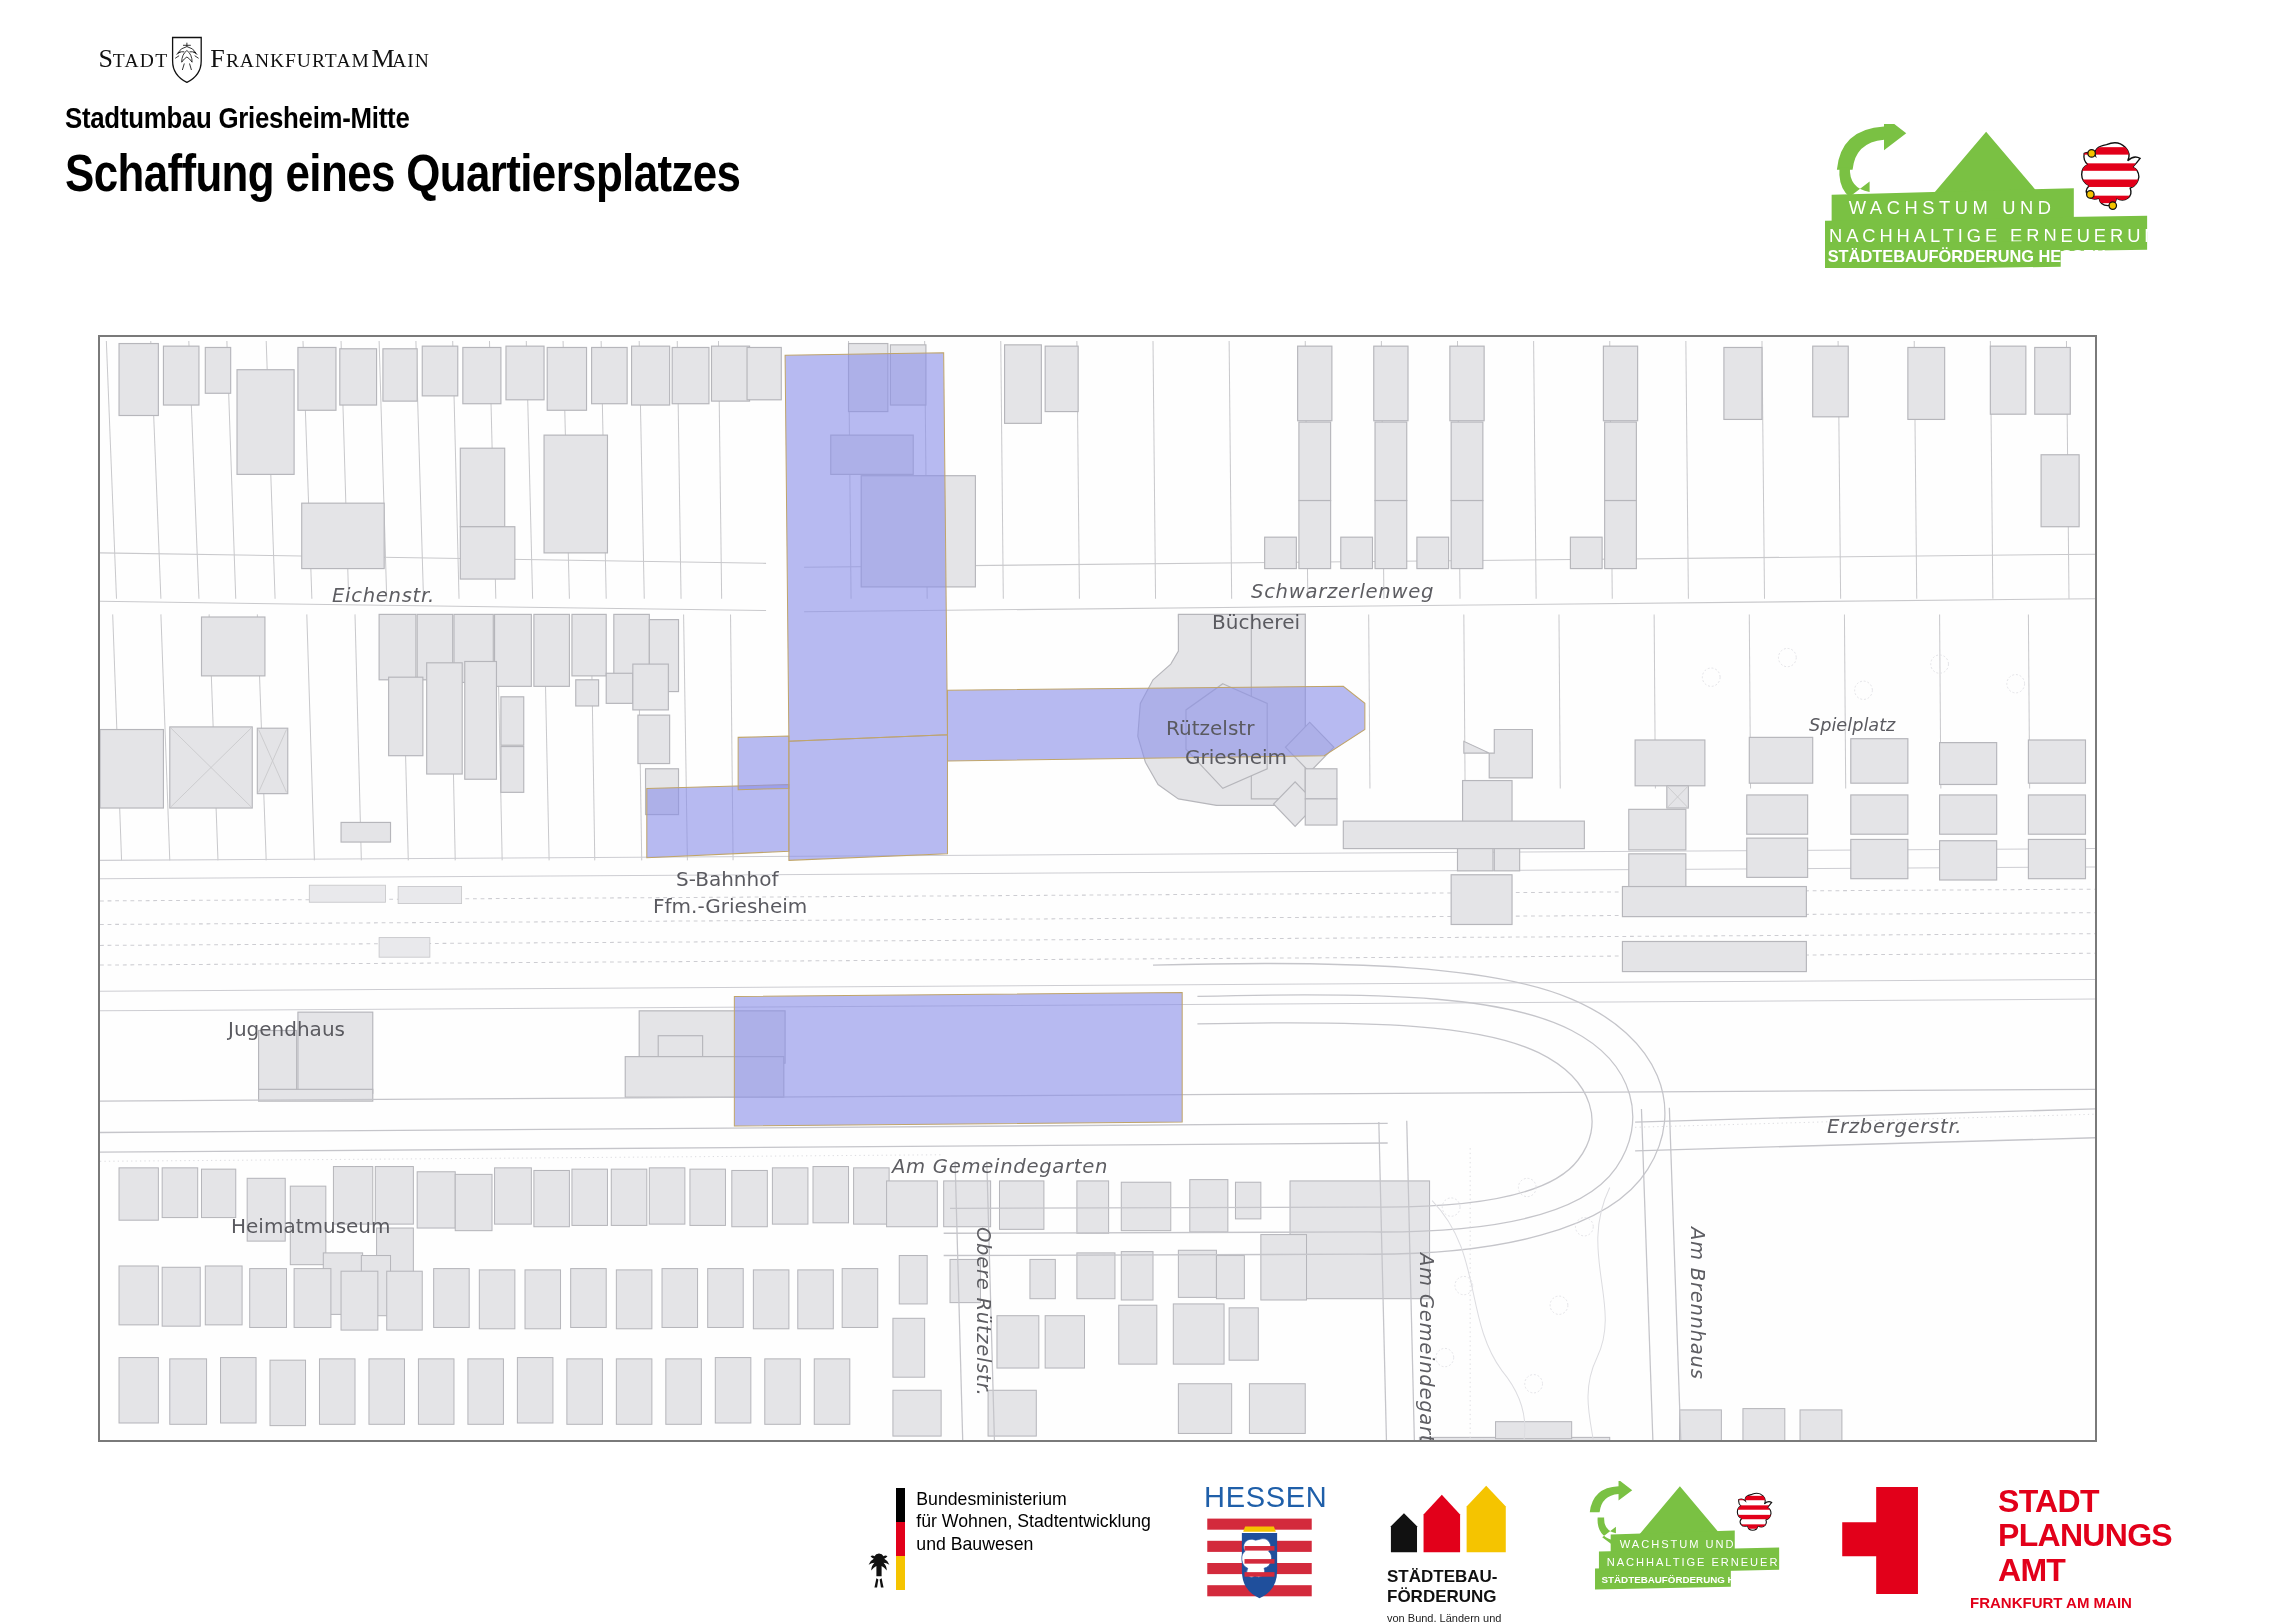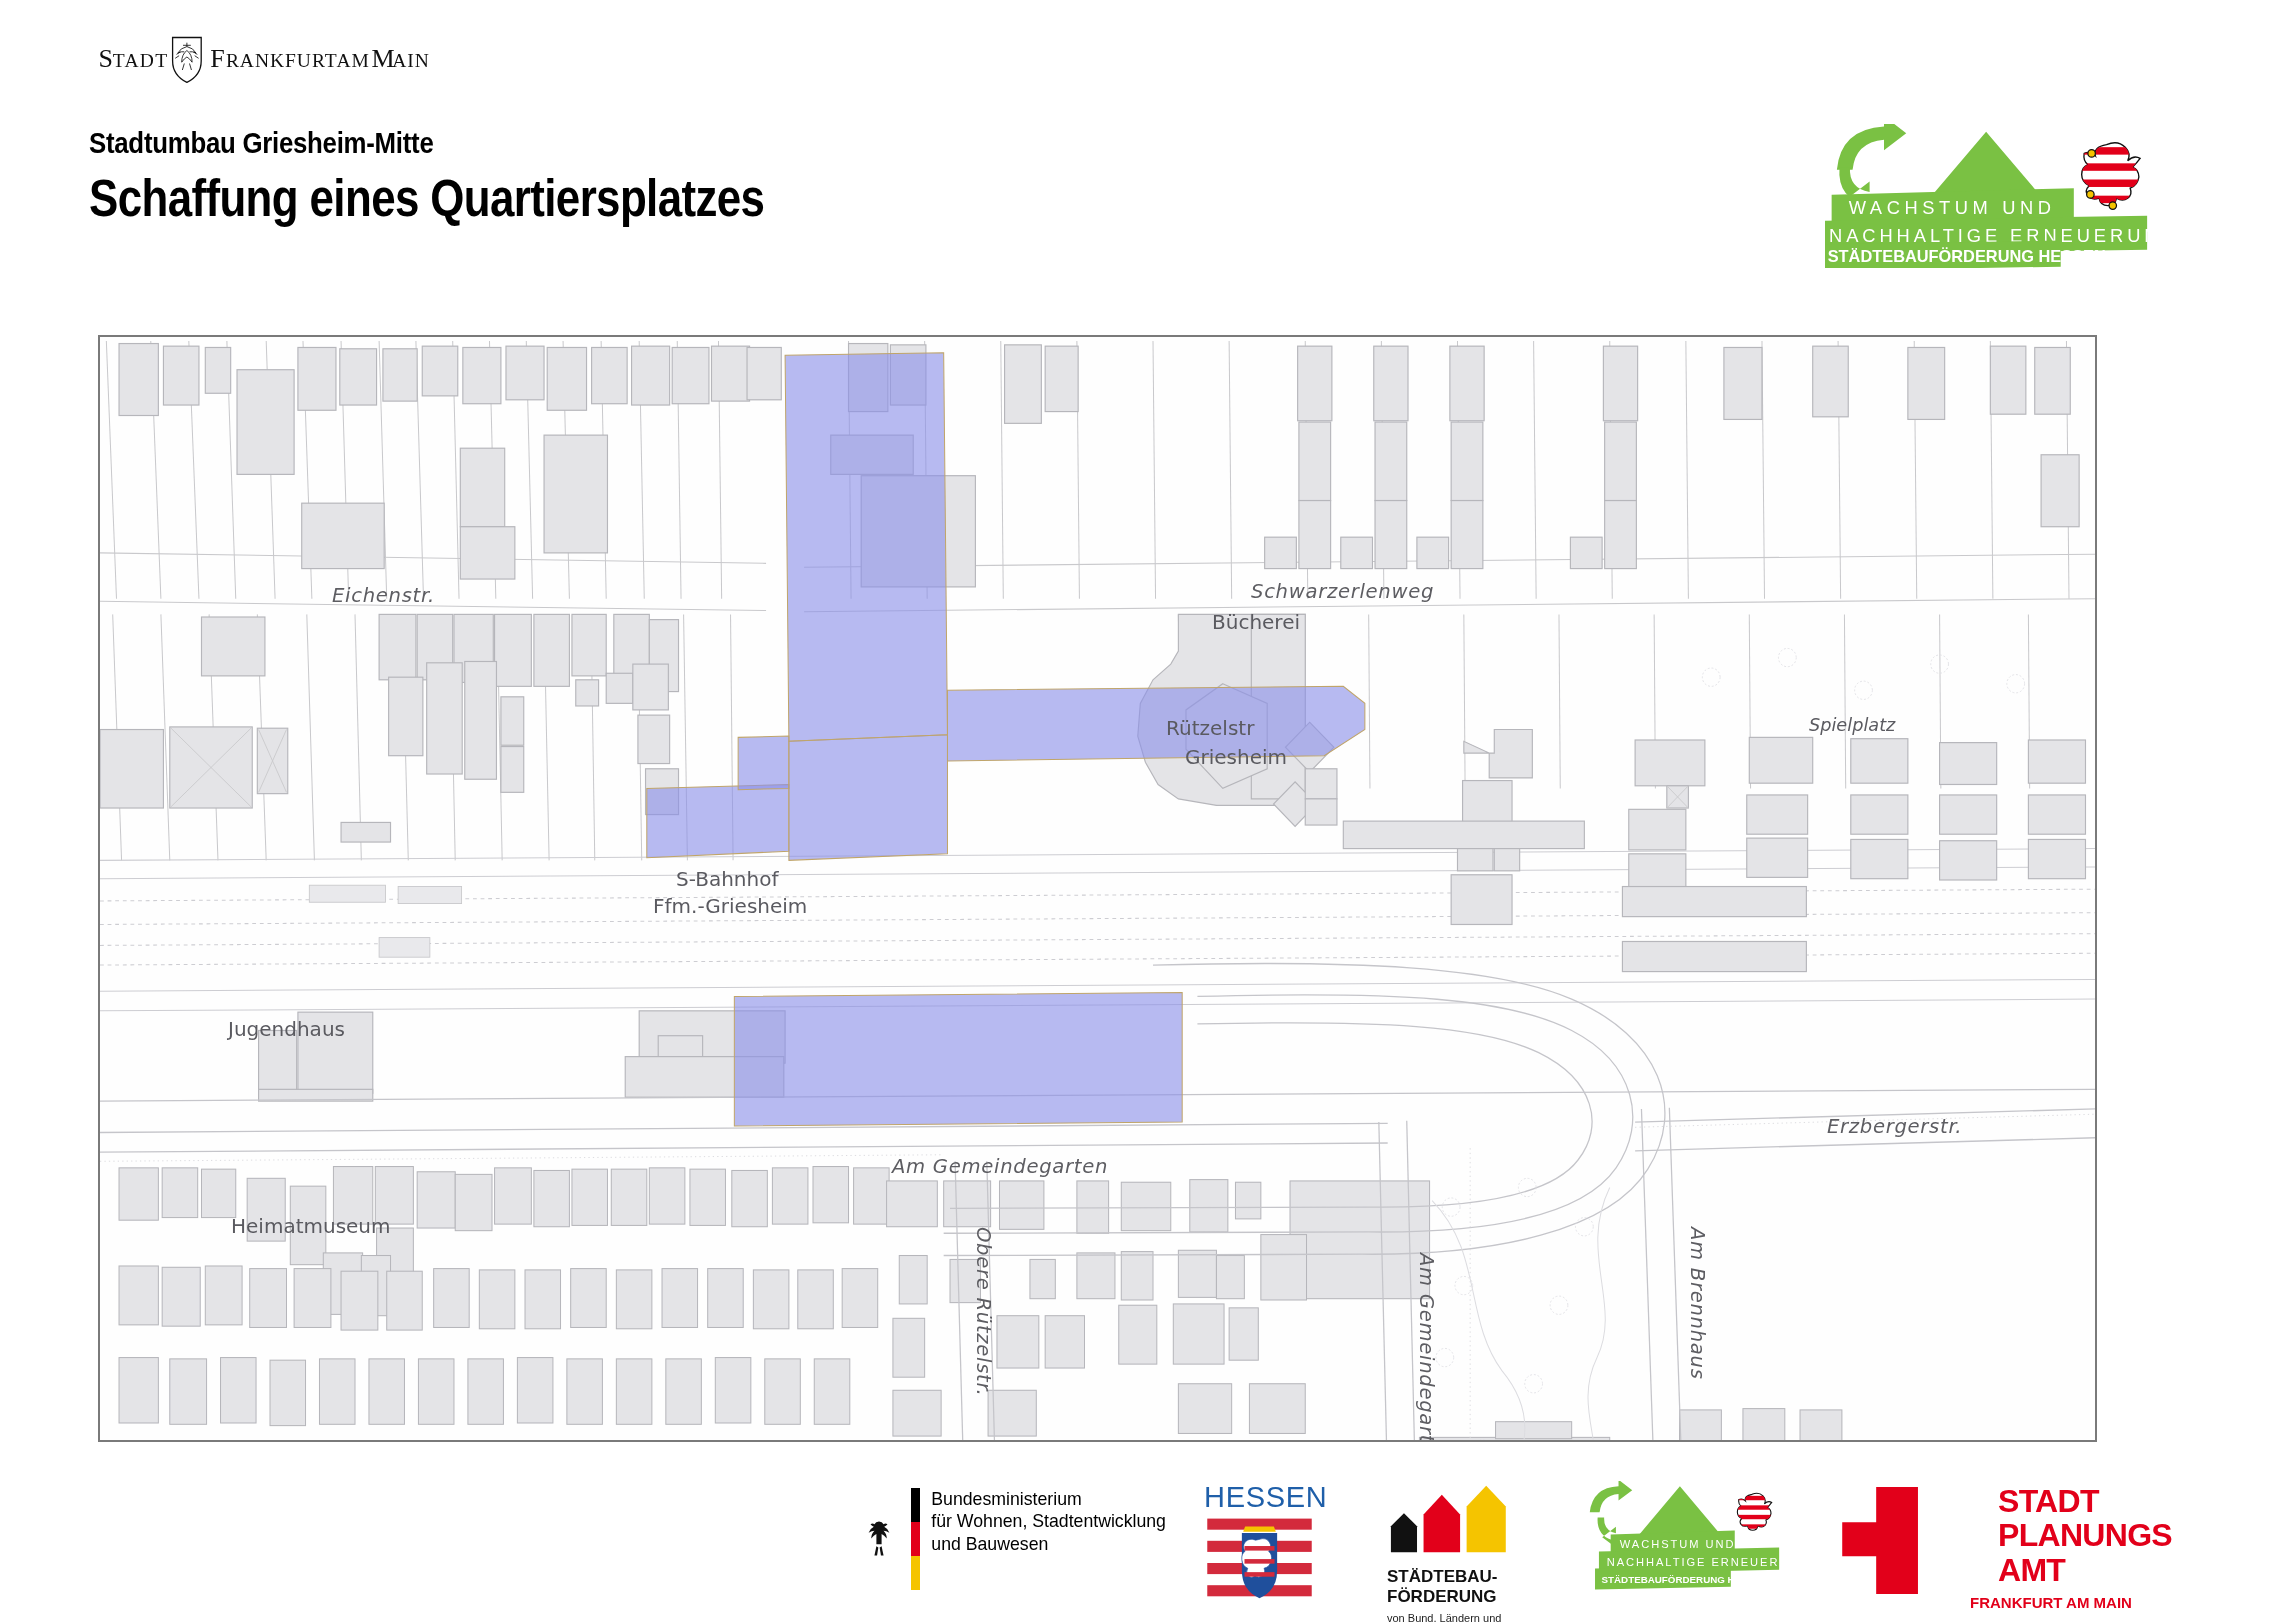--- a/index.html
+++ b/index.html
@@ -4,21 +4,21 @@
 <title>Stadtumbau Griesheim-Mitte</title>
 <style>
   html,body{margin:0;padding:0;background:#fff;}
   body{width:2295px;height:1622px;position:relative;overflow:hidden;
        font-family:"Liberation Sans", sans-serif;color:#000;}
 
   
   #city-logo{position:absolute;left:97px;top:31px;width:419px;height:52px;}
   #city-logo svg{display:block;}
 
-  #title-block{position:absolute;left:65px;top:126px;width:1308px;margin-left:24px;}
+  #title-block{position:absolute;left:65px;top:101px;width:1308px;}
   #subtitle{font-size:30px;font-weight:bold;letter-spacing:-0.3px;
             transform:scaleX(.86);transform-origin:left center;white-space:nowrap;}
   #maintitle{font-size:51px;font-weight:bold;letter-spacing:-0.7px;margin-top:9.2px;
              transform:scaleX(.86);transform-origin:left center;white-space:nowrap;}
 
   
   #wachstum-logo{position:absolute;right:64px;top:124px;width:406px;height:144px;}
 
   
   #map-frame{position:absolute;left:98px;top:335px;width:1999px;height:1107px;
@@ -545,21 +545,21 @@
   <div class="mlabel poi" style="left:553px;top:557px;">Ffm.-Griesheim</div>
   <div class="mlabel poi" style="left:128px;top:680px;">Jugendhaus</div>
   <div class="mlabel poi" style="left:131px;top:877px;">Heimatmuseum</div>
   <div class="mlabel poi-sm" style="left:1709px;top:378px;font-style:italic;">Spielplatz</div>
 
 </div>
 
 <div id="footer">
 
   <div class="flogo" style="left:862px;top:15.7px;">
-    <div style="display:flex;align-items:center;gap:15px;">
+    <div style="display:flex;align-items:flex-end;gap:0;">
       <svg width="34" height="39" viewBox="0 0 52 60" aria-hidden="true">
         <g fill="#111">
           <path d="M26 4 q5 0 7 4 q3 -2 6 0 q-2 3 -5 4 q6 3 8 9 q-5 -3 -9 -3 q5 5 5 12 q-4 -5 -8 -7 l0 16 l-8 0 l0 -16 q-4 2 -8 7 q0 -7 5 -12 q-4 0 -9 3 q2 -6 8 -9 q-3 -1 -5 -4 q3 -2 6 0 q2 -4 7 -4 z"></path>
           <path d="M22 42 l-3 14 l4 0 l2 -12 z"></path>
           <path d="M30 42 l3 14 l-4 0 l-2 -12 z"></path>
         </g>
       </svg>
       <div style="display:flex;gap:11.8px;">
         <div style="width:8.5px;">
           <div style="height:34px;background:#000;"></div>

